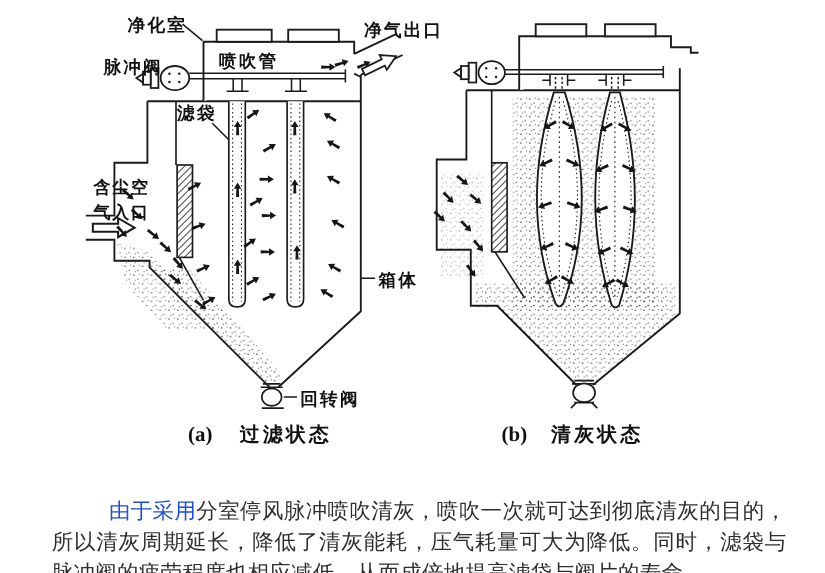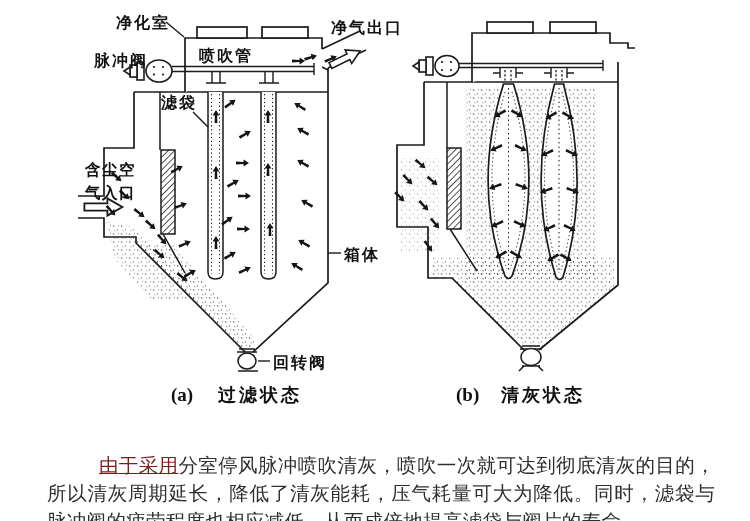--- a/index.html
+++ b/index.html
@@ -10,21 +10,21 @@
   svg text{fill:#111;}
   .lbl{font-size:16px;font-weight:600;letter-spacing:2px;}
   .lbl-sm{font-size:15.5px;font-weight:600;letter-spacing:1.5px;}
   .cap-prefix{font-family:"Liberation Serif",serif;font-size:19px;font-weight:700;}
   .cap-label{font-size:18px;font-weight:700;letter-spacing:3px;}
   .para{
     position:absolute;left:47px;top:431px;width:668px;
     font-size:19.5px;line-height:28px;color:#2e2e2e;
     text-indent:52px;text-align:justify;letter-spacing:0.3px;
   }
-  .para .hl{color:#7f1d1d;text-decoration:underline;}
+  .para .hl{color:#1d4ed8;}
 </style>
 </head>
 <body>
 
 <div class="stage">
 
 <svg width="750" height="415" viewBox="0 0 750 415">
   <defs>
     <g id="arrow">
       <path d="M-11,1.4 L-3.5,1.1 L-3.5,3.4 L2,0 L-3.5,-3.4 L-3.5,-1.1 L-11,-1.4 Z" fill="#151515" stroke="none"></path>

